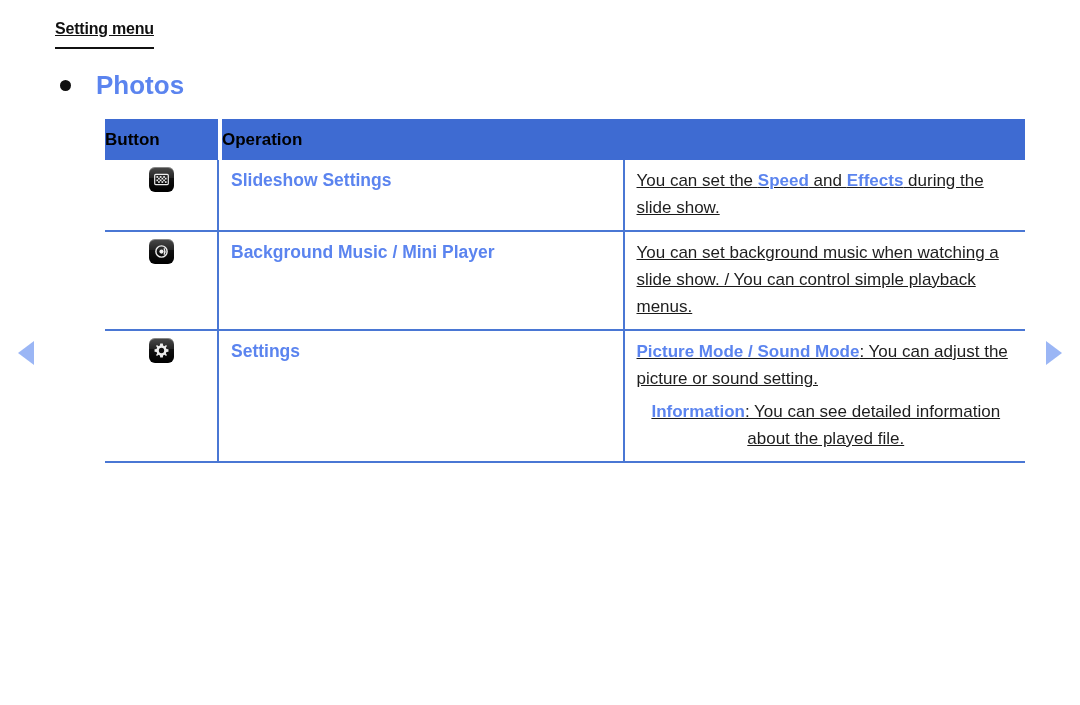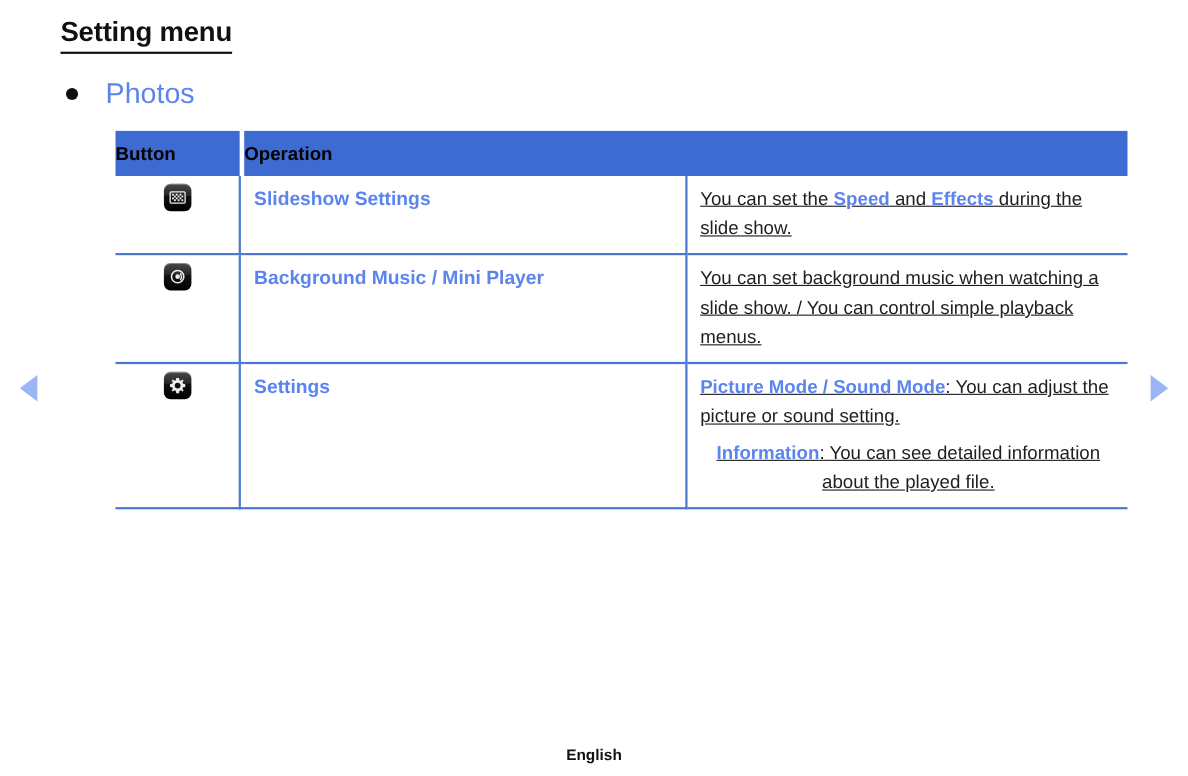--- a/index.html
+++ b/index.html
@@ -24,49 +24,50 @@
     height: 705px;
   }
 
   
   .title-wrap {
     position: absolute;
     left: 55px;
     top: 14px;
   }
   .page-title {
-    font-size: 25px;
+    font-size: 16px;
     font-weight: bold;
     color: #111111;
     letter-spacing: -0.2px;
     line-height: 30px;
     padding-bottom: 3px;
     display: inline-block;
     border-bottom: 2.5px solid #111111;
+    text-decoration: underline;
   }
 
   
   .section-head {
     position: absolute;
     left: 60px;
     top: 70px;
     display: flex;
     align-items: center;
   }
   .bullet-dot {
     width: 11px;
     height: 11px;
     border-radius: 50%;
     background: #0f0f0f;
     display: inline-block;
     margin-right: 25px;
   }
   .section-title {
     font-size: 26px;
-    font-weight: normal;
+    font-weight: bold;
     color: #5b84ef;
     line-height: 30px;
   }
 
   
   .table {
     position: absolute;
     left: 105px;
     top: 119px;
     width: 920px;
@@ -272,15 +273,14 @@
             <p class="op-text op-para"><span class="hl">Picture Mode / Sound Mode</span><span>: You can adjust the picture or sound setting.</span></p>
             <p class="op-text op-para"><span class="hl">Information</span><span>: You can see detailed information about the played file.</span></p>
           </td>
         </tr>
       </tbody>
   </table>
 
   <div class="nav-arrow nav-left"></div>
   <div class="nav-arrow nav-right"></div>
 
-  <div class="footer">English</div>
 
 </div>
 
 </body></html>

